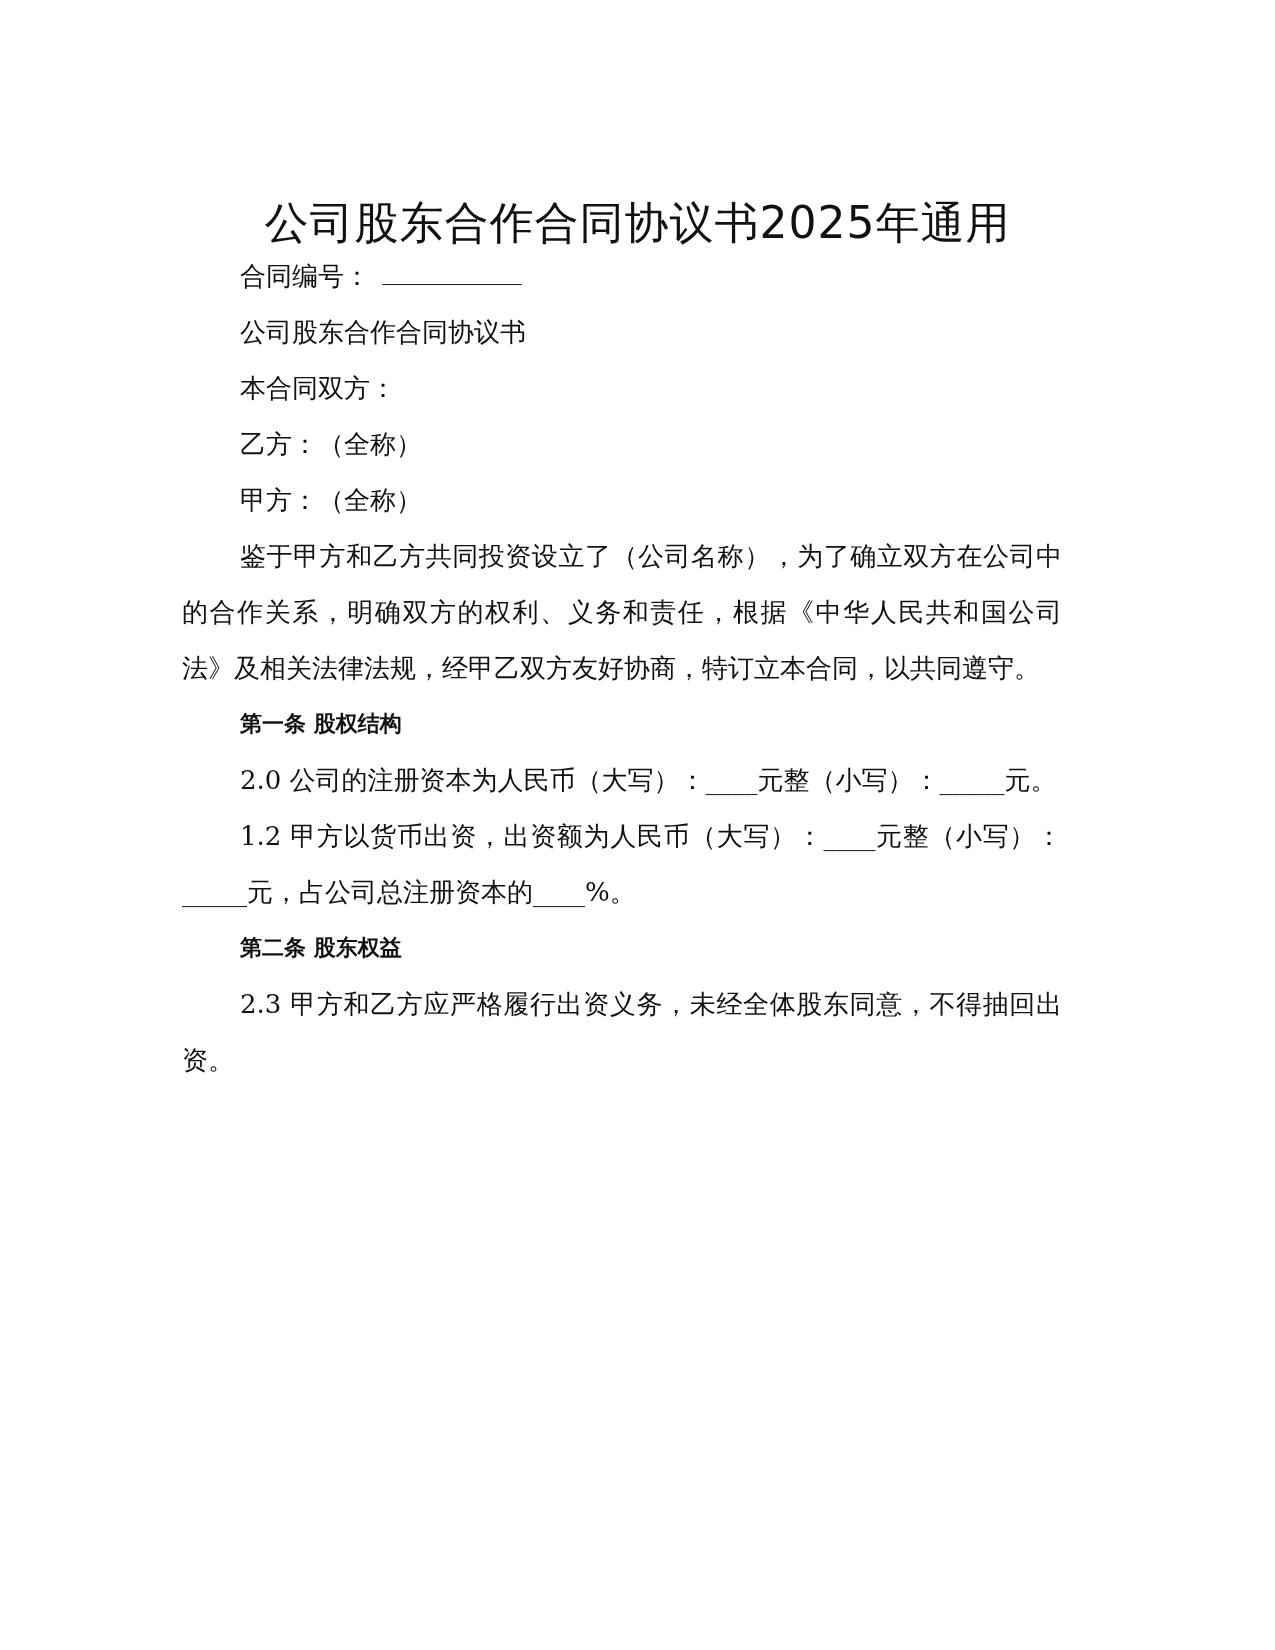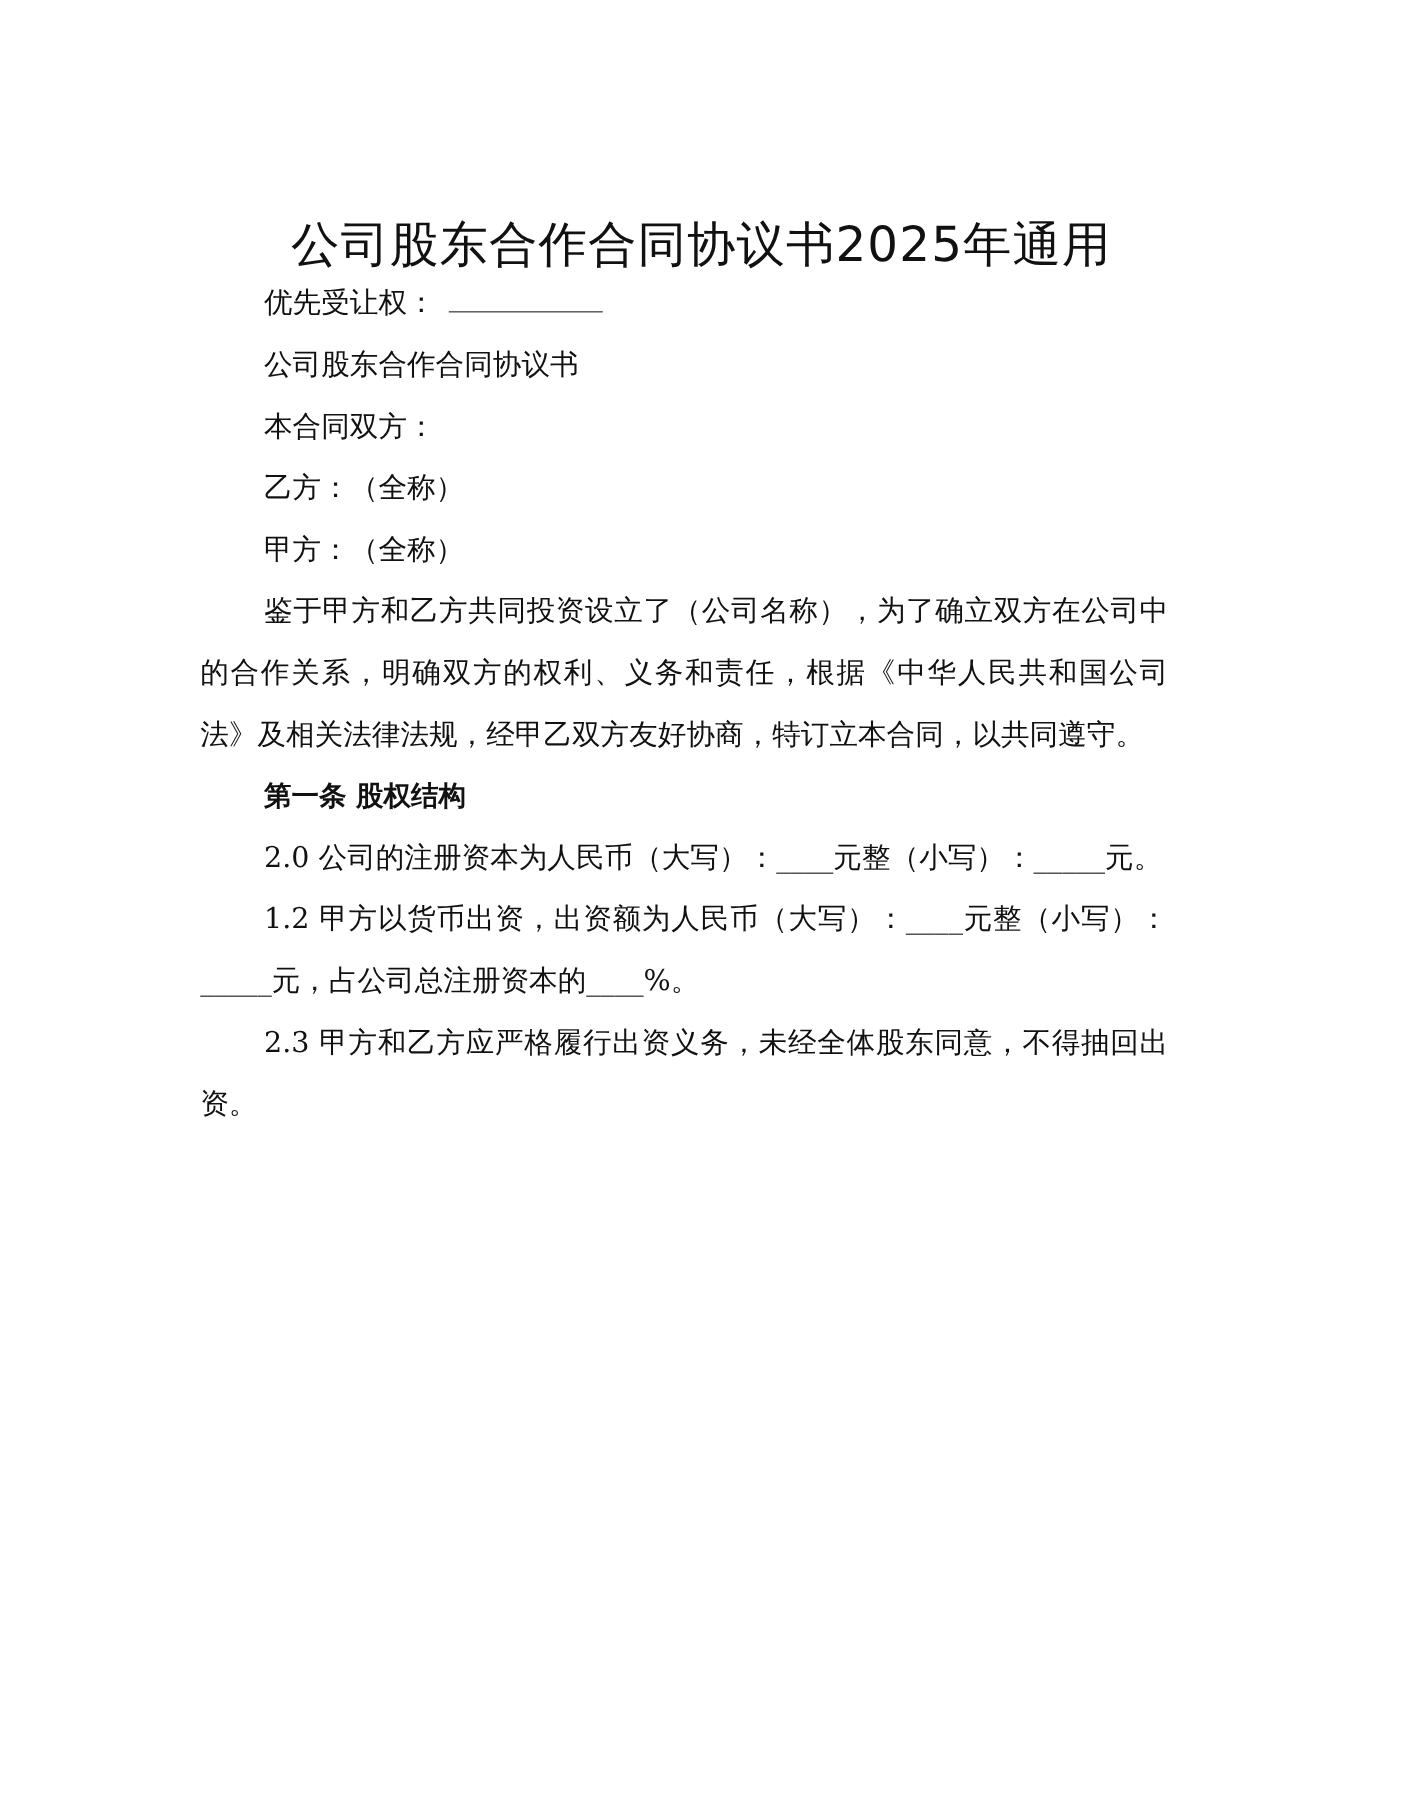--- a/index.html
+++ b/index.html
@@ -14,39 +14,40 @@
       text-align: center; font-size: 44px; line-height: 58px; letter-spacing: 1px;
       font-family: "DejaVu Sans", "Liberation Sans", sans-serif; font-weight: normal;
     }
     .body-text {
       position: absolute; left: 182px; width: 880px; top: 228px;
       font-size: 26px; line-height: 56px;
     }
     .line { white-space: nowrap; height: 56px; }
     .indent { padding-left: 58px; }
     .para { white-space: normal; text-indent: 58px; text-align: justify; line-height: 56px; }
-    .heading { font-weight: bold; font-family: "DejaVu Sans", "Liberation Sans", sans-serif; font-size: 25px; }
+    .heading { font-weight: bold; font-family: "DejaVu Sans", "Liberation Sans", sans-serif; font-size: 22px; }
     .blank { display: inline-block; border-bottom: 1.5px solid #222; vertical-align: baseline; height: 22px; }
     .blank-long { width: 140px; margin-left: 12px; }
   </style>
 </head>
 <body>
 
 <div class="page">
   <h1 class="title">公司股东合作合同协议书2025年通用</h1>
 
   <div class="body-text">
     <div class="line indent">
-      <span>优先受让权：</span><span class="blank blank-long"></span>
+      <span>合同编号：</span><span class="blank blank-long"></span>
     </div>
     <div class="line indent">公司股东合作合同协议书</div>
     <div class="line indent">本合同双方：</div>
     <div class="line indent">乙方：（全称）</div>
     <div class="line indent">甲方：（全称）</div>
     <div class="para">鉴于甲方和乙方共同投资设立了（公司名称），为了确立双方在公司中的合作关系，明确双方的权利、义务和责任，根据《中华人民共和国公司法》及相关法律法规，经甲乙双方友好协商，特订立本合同，以共同遵守。</div>
 
     <div class="line indent heading">第一条 股权结构</div>
     <div class="para">2.0 公司的注册资本为人民币（大写）：____元整（小写）：_____元。</div>
     <div class="para">1.2 甲方以货币出资，出资额为人民币（大写）：____元整（小写）：_____元，占公司总注册资本的____%。</div>
 
+    <div class="line indent heading">第二条 股东权益</div>
     <div class="para">2.3 甲方和乙方应严格履行出资义务，未经全体股东同意，不得抽回出资。</div>
   </div>
 </div>
 
 </body></html>

